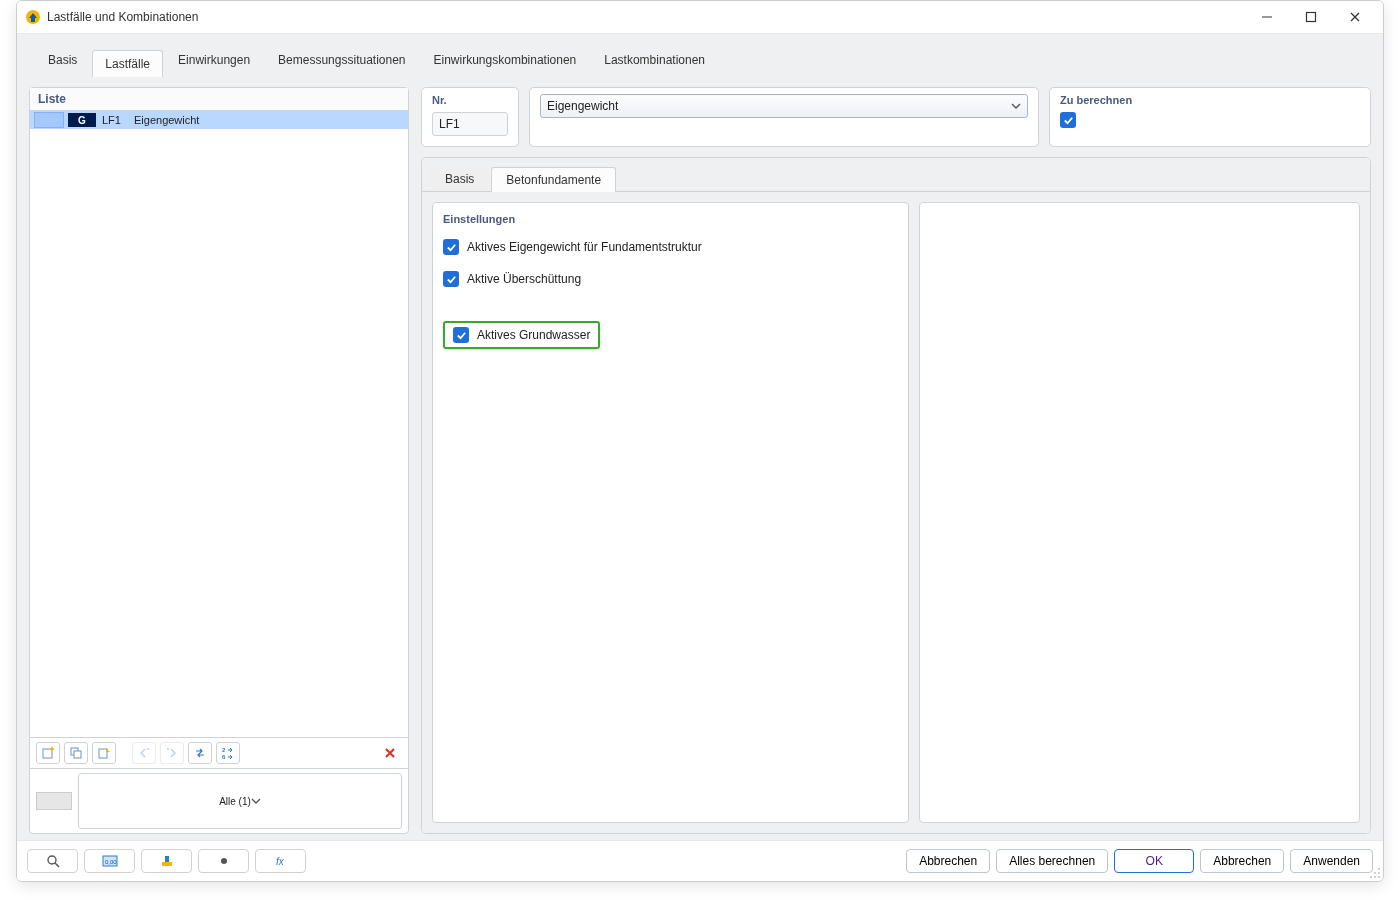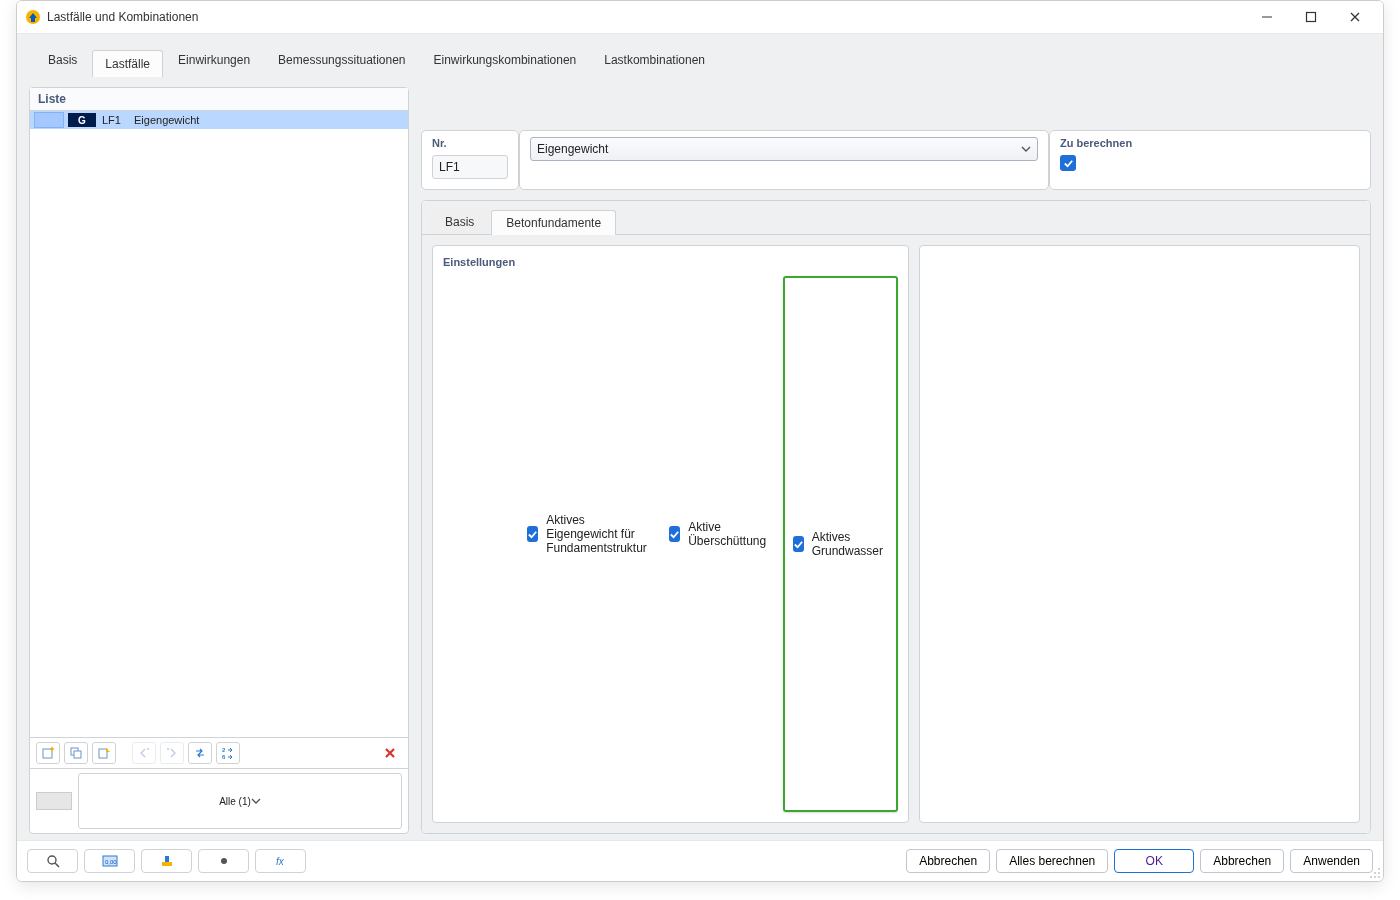--- a/index.html
+++ b/index.html
@@ -40,37 +40,37 @@
   .col-d{flex:1;font-size:11px;}
   .left-toolbar{display:flex;align-items:center;gap:4px;padding:4px 6px;border-top:1px solid var(--panel-border);}
   .tbtn{width:24px;height:22px;display:flex;align-items:center;justify-content:center;border:1px solid var(--panel-border);border-radius:3px;background:#fff;padding:0;}
   .tbtn.disabled{opacity:.45;}
   .tb-spacer{flex:1;}
   .filter-row{display:flex;align-items:center;gap:6px;padding:4px 6px;border-top:1px solid var(--panel-border);}
   .color-sw{width:34px;height:16px;background:#e6e6e6;border:1px solid #ccc;}
   .filter-dd{flex:1;height:22px;border:1px solid var(--panel-border);border-radius:3px;background:#fff;display:flex;align-items:center;justify-content:center;padding:16px 6px;font-size:10px;}
   
   .right-panel{flex:1;display:flex;flex-direction:column;gap:10px;min-width:0;}
-  .top-row{display:flex;margin-top:43px;}
+  .top-row{display:flex;gap:10px;}
   .box{background:#fff;border:1px solid var(--panel-border);border-radius:5px;padding:6px 10px 10px 10px;}
   .box .lbl{font-size:11px;font-weight:600;color:var(--label);margin-bottom:6px;}
   .nr-box{width:76px;}
   .nr-field{width:62px;height:22px;border:1px solid var(--panel-border);border-radius:3px;display:flex;align-items:center;padding:0 6px;background:#f7f8fa;font-size:12px;}
   .name-box{flex:1;}
   .name-dd{height:22px;border:1px solid #a9b4c4;border-radius:3px;background:linear-gradient(#fbfcfe,#eef1f5);display:flex;align-items:center;justify-content:space-between;padding:0 6px;font-size:12px;}
   .calc-box{width:300px;}
   .chk{width:16px;height:16px;border-radius:3px;background:var(--blue);display:flex;align-items:center;justify-content:center;}
   .chk svg{width:11px;height:11px;}
   
   .sub-wrap{flex:1;display:flex;flex-direction:column;background:#fff;border:1px solid var(--panel-border);border-radius:5px;min-height:0;overflow:hidden;}
   .sub-tabs{display:flex;gap:2px;padding:8px 8px 0 8px;background:var(--panel);border-bottom:1px solid var(--panel-border);}
   .stab{padding:5px 14px;border:1px solid transparent;border-bottom:none;border-radius:3px 3px 0 0;cursor:pointer;font-size:12px;color:#333;}
   .stab.active{background:#fcfcfc;border-color:var(--panel-border);position:relative;top:1px;}
   .sub-body{flex:1;display:flex;gap:10px;padding:10px;background:var(--panel);min-height:0;}
-  .settings-col{flex:0 0 455px;background:#fff;border:1px solid var(--panel-border);border-radius:4px;padding:10px;display:flex;flex-direction:row;gap:12px;}
+  .settings-col{flex:0 0 455px;background:#fff;border:1px solid var(--panel-border);border-radius:4px;padding:10px;display:flex;flex-direction:column;gap:12px;}
   .settings-col .lbl{font-size:11px;font-weight:600;color:var(--label);}
   .opt{display:flex;align-items:center;gap:8px;font-size:12px;padding:2px 0;}
   .opt.highlight{border:2px solid var(--green);border-radius:3px;padding:4px 8px;width:fit-content;box-shadow:0 1px 2px rgba(0,0,0,.15);margin-top:20px;}
   .blank-col{flex:1;background:#fff;border:1px solid var(--panel-border);border-radius:4px;}
   
   .footer{display:flex;align-items:center;gap:6px;padding:8px 10px;background:#fff;border-top:1px solid #e8e8e8;position:relative;}
   .fbtn{height:24px;padding:0 12px;border:1px solid #bfc6cf;border-radius:4px;background:#fff;font-size:12px;cursor:pointer;}
   .fbtn.primary{border-color:var(--blue);color:#4c1d95;min-width:80px;}
   .icon-btn{width:51px;height:24px;border:1px solid var(--panel-border);border-radius:4px;background:#fff;display:flex;align-items:center;justify-content:center;padding:0;}
   .footer .spacer{flex:1;}

